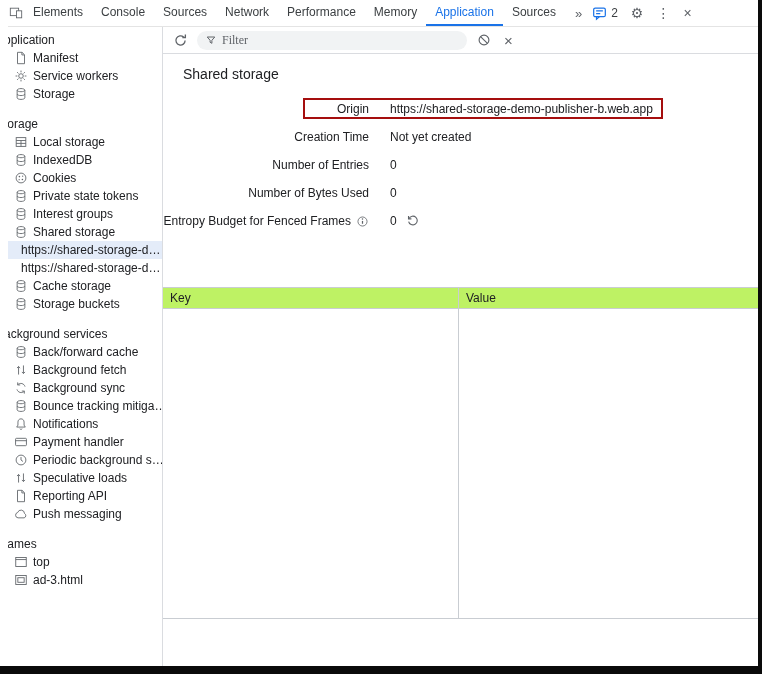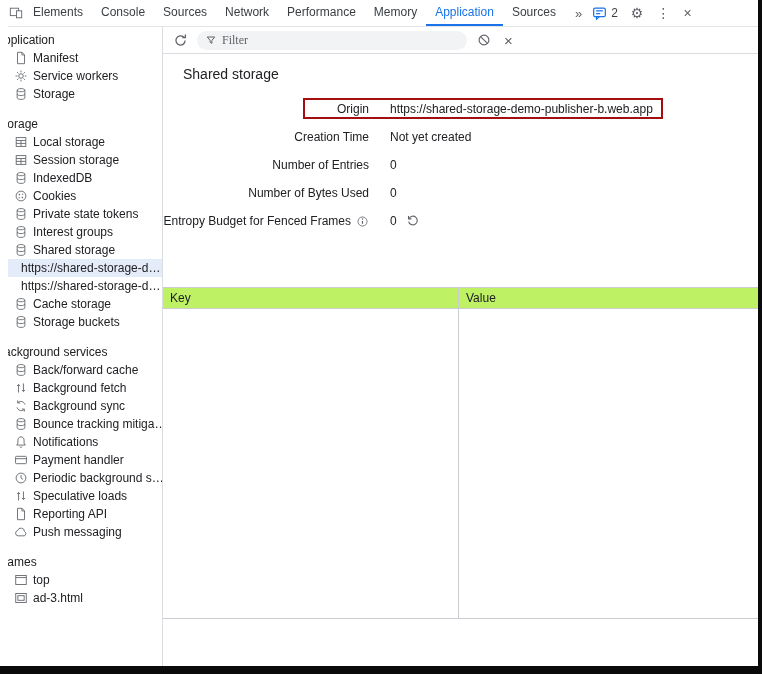--- a/index.html
+++ b/index.html
@@ -155,29 +155,20 @@
               <svg viewBox="0 0 16 16" aria-hidden="true">
                 <rect x="2.5" y="3" width="11" height="10" fill="none" stroke="currentColor"></rect>
                 <path d="M2.5 6.3h11M8 6.3v6.7M2.5 9.6h11" fill="none" stroke="currentColor"></path>
               </svg>
             </span>
             <span class="side-label">Local storage</span>
           </div>
           <div class="side-item">
             <span class="icon">
               <svg viewBox="0 0 16 16" aria-hidden="true">
-                <rect x="2.5" y="3" width="11" height="10" fill="none" stroke="currentColor"></rect>
-                <path d="M2.5 6.3h11M8 6.3v6.7M2.5 9.6h11" fill="none" stroke="currentColor"></path>
-              </svg>
-            </span>
-            <span class="side-label">Session storage</span>
-          </div>
-          <div class="side-item">
-            <span class="icon">
-              <svg viewBox="0 0 16 16" aria-hidden="true">
                 <path d="M3.6 3.6C3.6 2.6 5.6 1.8 8 1.8s4.4.8 4.4 1.8v8.8c0 1-2 1.8-4.4 1.8s-4.4-.8-4.4-1.8z" fill="none" stroke="currentColor"></path>
                 <path d="M3.6 3.6c0 1 2 1.8 4.4 1.8s4.4-.8 4.4-1.8M3.6 8c0 1 2 1.8 4.4 1.8S12.4 9 12.4 8" fill="none" stroke="currentColor"></path>
               </svg>
             </span>
             <span class="side-label">IndexedDB</span>
           </div>
           <div class="side-item">
             <span class="icon">
               <svg viewBox="0 0 16 16" aria-hidden="true">
                 <circle cx="8" cy="8" r="5.6" fill="none" stroke="currentColor"></circle>

